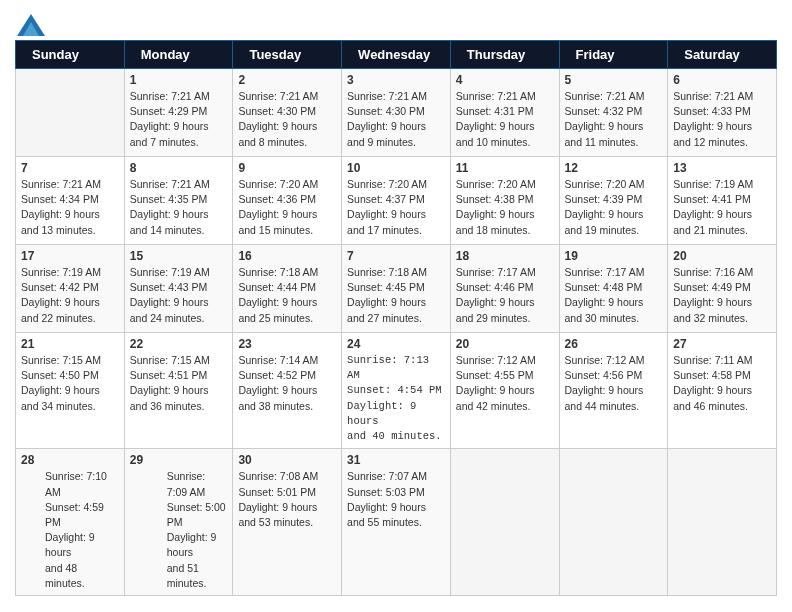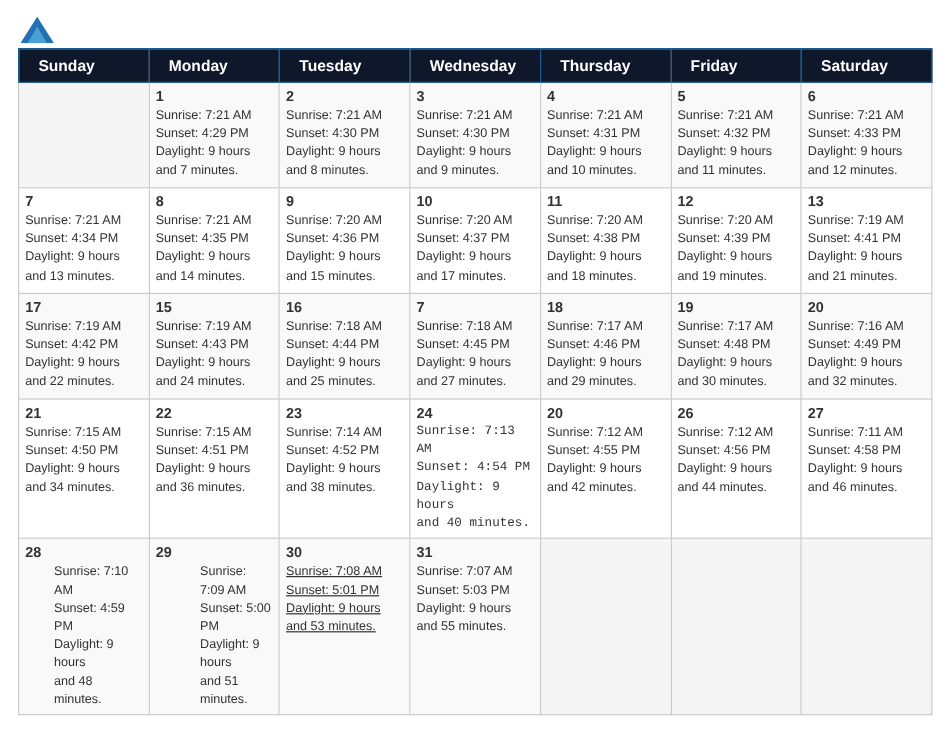--- a/index.html
+++ b/index.html
@@ -331,21 +331,21 @@
         </td>
         <td>
           <span class="day-number">29</span>
           <div class="day-info" style="white-space: pre-line; margin-left: 37px;">Sunrise: 7:09 AM
 Sunset: 5:00 PM
 Daylight: 9 hours
 and 51 minutes.</div>
         </td>
         <td>
           <span class="day-number">30</span>
-          <div class="day-info" style="white-space: pre-line; text-decoration: underline;">Sunrise: 7:08 AM
+          <div class="day-info" style="white-space: pre-line;">Sunrise: 7:08 AM
 Sunset: 5:01 PM
 Daylight: 9 hours
 and 53 minutes.</div>
         </td>
         <td>
           <span class="day-number">31</span>
           <div class="day-info" style="white-space: pre-line;">Sunrise: 7:07 AM
 Sunset: 5:03 PM
 Daylight: 9 hours
 and 55 minutes.</div>

